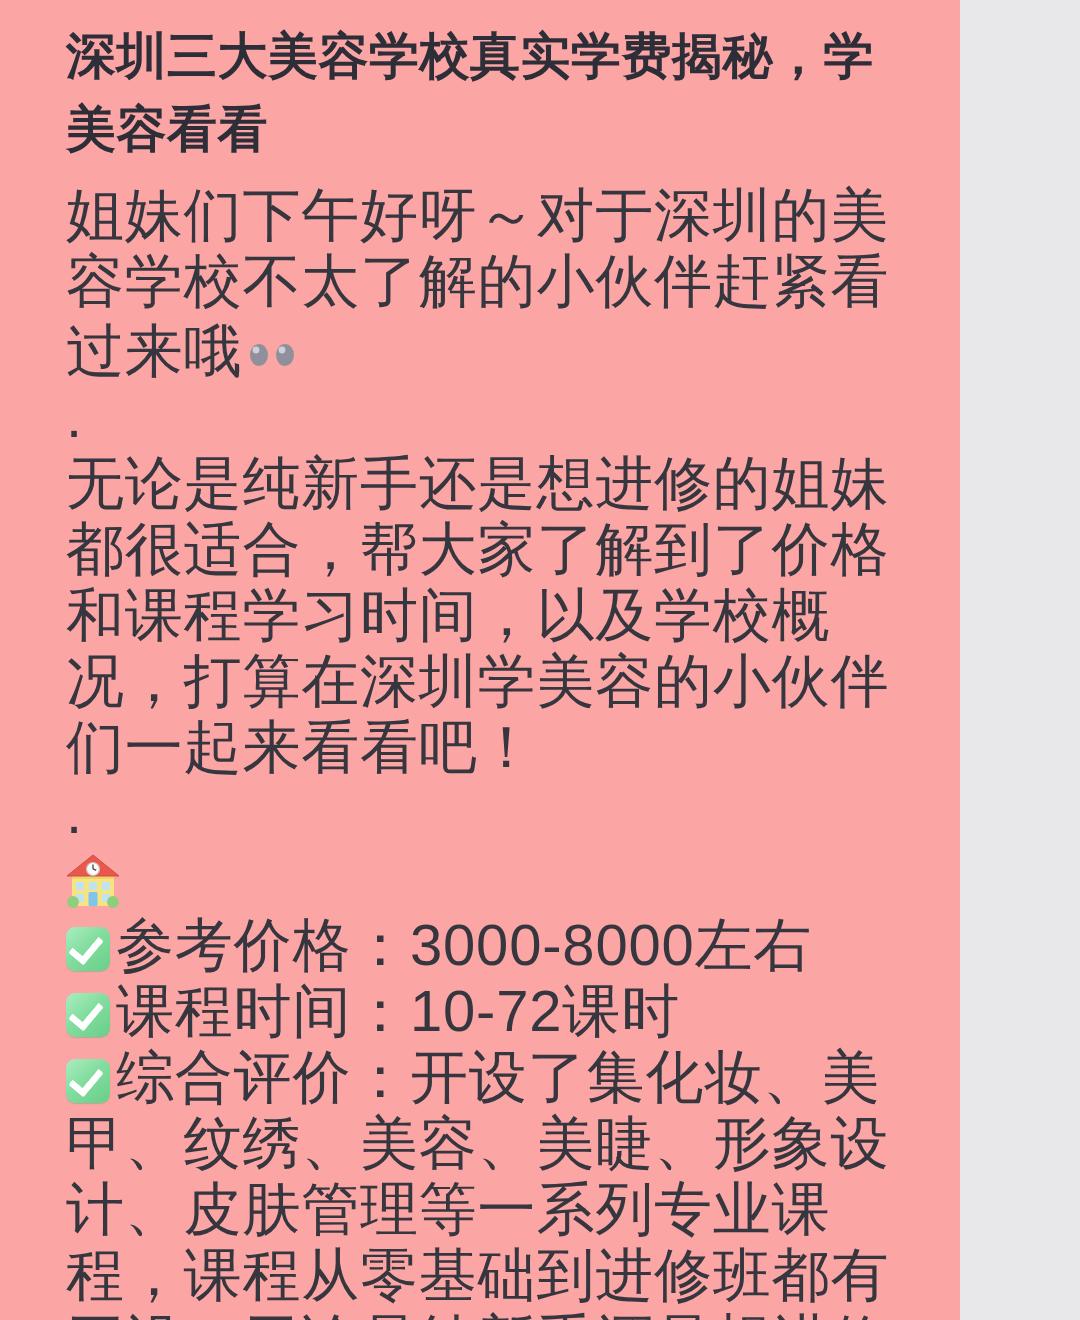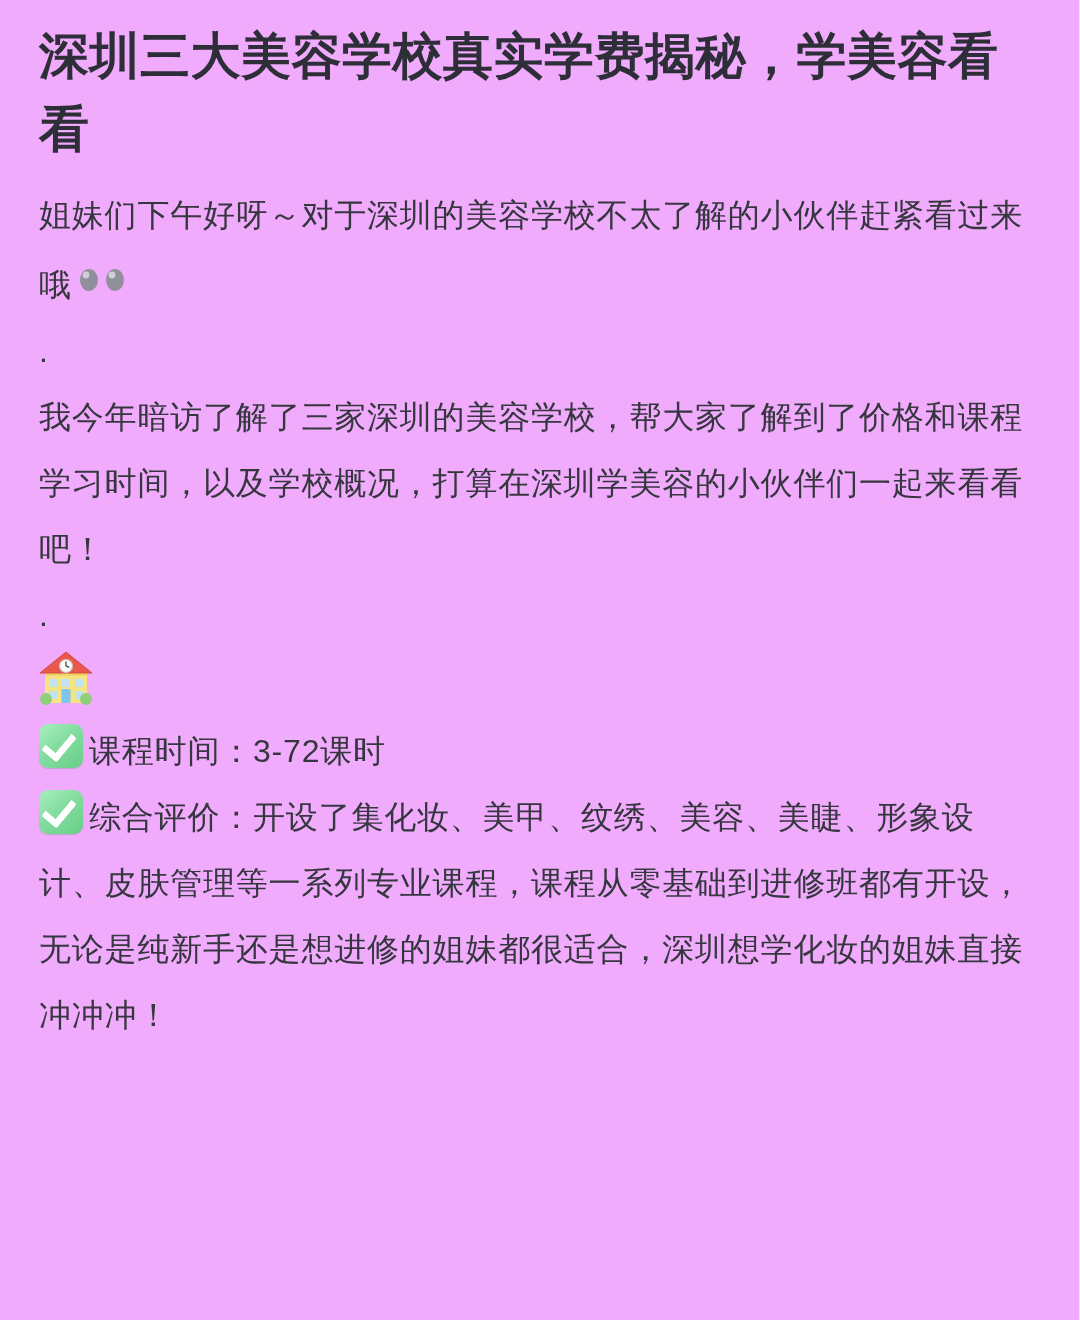--- a/index.html
+++ b/index.html
@@ -8,36 +8,36 @@
   }
   body {
     width: 1080px;
     height: 1320px;
     overflow: hidden;
     background: #e8e7e9;
     font-family: "Liberation Sans", "DejaVu Sans", sans-serif;
   }
   .page {
     box-sizing: border-box;
-    width: 1079px;
+    width: 960px;
     height: 1320px;
-    padding: 20px 45px 0 39px;
-    background: #f0abfc;
+    padding: 20px 45px 0 66px;
+    background: #fca5a5;
   }
   h1.title {
     margin: 0 0 16px 0;
     font-size: 50px;
     line-height: 73px;
     font-weight: 700;
     letter-spacing: 0.5px;
     color: #2e2e38;
   }
   p.body-line {
     margin: 0;
-    font-size: 32px;
+    font-size: 58px;
     line-height: 66px;
     letter-spacing: 0.8px;
     color: #36363f;
     font-weight: 400;
     word-break: normal;
   }
   
   .check {
     display: inline-block;
     width: 44px;
@@ -89,21 +89,21 @@
     <span>姐妹们下午好呀～对于深圳的美容学校不太了解的小伙伴赶紧看过来哦</span><span class="eyes"><svg width="52" height="26" viewBox="0 0 52 26" xmlns="http://www.w3.org/2000/svg">
         <ellipse cx="13" cy="14" rx="9" ry="11" fill="#90909c"></ellipse>
         <ellipse cx="39" cy="14" rx="9" ry="11" fill="#90909c"></ellipse>
         <circle cx="10" cy="9" r="3.4" fill="#cfcfd8"></circle>
         <circle cx="36" cy="9" r="3.4" fill="#cfcfd8"></circle>
       </svg></span>
   </p>
 
   <p class="body-line">.</p>
 
-  <p class="body-line">我今年暗访了解了三家深圳的美容学校，帮大家了解到了价格和课程学习时间，以及学校概况，打算在深圳学美容的小伙伴们一起来看看吧！</p>
+  <p class="body-line">无论是纯新手还是想进修的姐妹都很适合，帮大家了解到了价格和课程学习时间，以及学校概况，打算在深圳学美容的小伙伴们一起来看看吧！</p>
 
   <p class="body-line">.</p>
 
   <p class="body-line">
     <span class="school"><svg width="54" height="58" viewBox="0 0 54 58" xmlns="http://www.w3.org/2000/svg">
         <rect x="6" y="23" width="42" height="32" rx="2" fill="#f6e381"></rect>
         <rect x="6" y="23" width="42" height="5" fill="#efd469"></rect>
         <polygon points="1,25 27,4 53,25" fill="#e8584c"></polygon>
         <polygon points="1,25 27,4 53,25" fill="none" stroke="#d34a40" stroke-width="1"></polygon>
         <circle cx="27" cy="18" r="6.5" fill="#fbfbfb" stroke="#c9c2bc" stroke-width="1.2"></circle>
@@ -113,23 +113,26 @@
         <rect x="23" y="31" width="8" height="8" rx="1" fill="#bfe3f2"></rect>
         <rect x="36" y="31" width="8" height="8" rx="1" fill="#bfe3f2"></rect>
         <rect x="10" y="43" width="8" height="8" rx="1" fill="#bfe3f2"></rect>
         <rect x="36" y="43" width="8" height="8" rx="1" fill="#bfe3f2"></rect>
         <rect x="22.5" y="41" width="9" height="14" rx="1.5" fill="#7fc4ea"></rect>
         <circle cx="7" cy="51" r="6" fill="#8fce7a"></circle>
         <circle cx="47" cy="51" r="6" fill="#8fce7a"></circle>
       </svg></span>
   </p>
 
+  <p class="body-line">
+    <span class="check"></span><span>参考价格：3000-8000左右</span>
+  </p>
 
 
   <p class="body-line">
-    <span class="check"></span><span>课程时间：3-72课时</span>
+    <span class="check"></span><span>课程时间：10-72课时</span>
   </p>
 
   <p class="body-line">
     <span class="check"></span><span>综合评价：开设了集化妆、美甲、纹绣、美容、美睫、形象设计、皮肤管理等一系列专业课程，课程从零基础到进修班都有开设，无论是纯新手还是想进修的姐妹都很适合，深圳想学化妆的姐妹直接冲冲冲！</span>
   </p>
 
 </div>
 
 </body></html>

